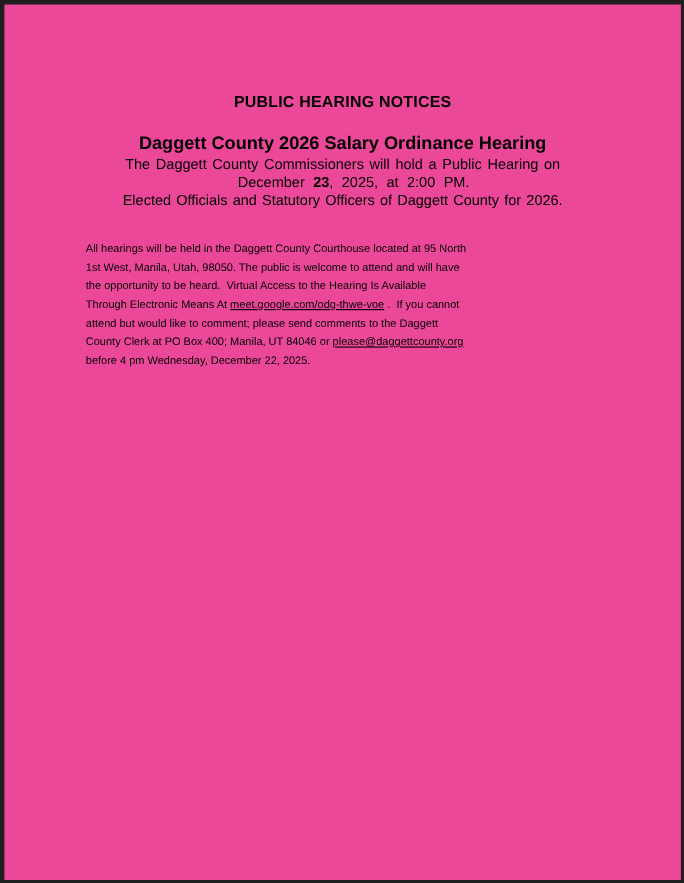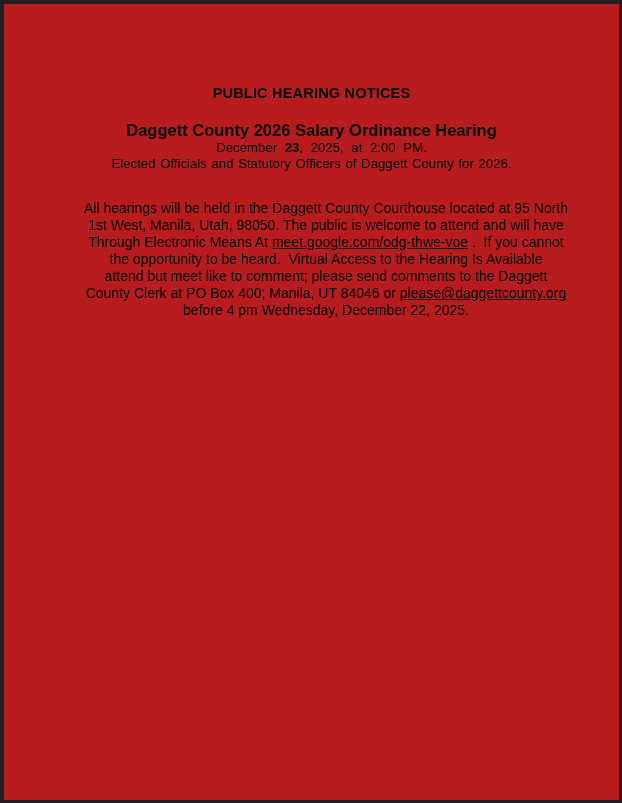--- a/index.html
+++ b/index.html
@@ -1,21 +1,21 @@
 <!DOCTYPE html>
 <html><head>
 <meta charset="utf-8">
 <style>
   html, body { margin: 0; padding: 0; background: #ffffff; }
   .page {
     position: relative;
     width: 622px;
     height: 803px;
     box-sizing: border-box;
-    background: #b91c1c;
+    background: #ec4899;
     border-style: solid;
     border-color: #1f1f1f;
     border-width: 4px 3px 3px 4px;
     font-family: "Liberation Sans", sans-serif;
     color: #000000;
     overflow: hidden;
   }
   .doc-title {
     margin: 81px 0 0 0;
     text-align: center;
@@ -37,50 +37,50 @@
     line-height: 16px;
     white-space: pre-wrap;
   }
   .c1 { margin-top: 2px; word-spacing: 1.5px; }
   .c2 { word-spacing: 4px; padding-left: 20px; }
   .c3 { word-spacing: 3px; }
   .c4 { word-spacing: 1px; }
   .body-para {
     margin: 28px 0 0 74px;
     width: 496px;
-    font-size: 14px;
+    font-size: 10px;
     line-height: 17px;
-    text-align: center;
   }
   .pline { white-space: pre-wrap; }
   .doc-link {
     color: #000000;
     text-decoration: underline;
     cursor: pointer;
   }
   b.date-day { font-weight: bold; }
 </style>
 </head>
 <body>
 
 <div class="page">
 
   <div class="doc-title">PUBLIC HEARING NOTICES</div>
 
   <div class="notice-heading">Daggett County 2026 Salary Ordinance Hearing</div>
 
+  <div class="cline c1">The Daggett County Commissioners will hold a Public Hearing on</div>
 
   <div class="cline c2"><span>December </span><b class="date-day">23</b><span>, 2025, at 2:00 PM.</span></div>
 
 
   <div class="cline c4">Elected Officials and Statutory Officers of Daggett County for 2026.</div>
 
   <div class="body-para">
     <div class="pline">All hearings will be held in the Daggett County Courthouse located at 95 North</div>
     <div class="pline">1st West, Manila, Utah, 98050. The public is welcome to attend and will have</div>
+    <div class="pline">the opportunity to be heard.  Virtual Access to the Hearing Is Available</div>
     <div class="pline"><span>Through Electronic Means At </span><span class="doc-link">meet.google.com/odg-thwe-voe</span><span> .  If you cannot</span></div>
-    <div class="pline">the opportunity to be heard.  Virtual Access to the Hearing Is Available</div>
-    <div class="pline">attend but meet like to comment; please send comments to the Daggett</div>
+    <div class="pline">attend but would like to comment; please send comments to the Daggett</div>
     <div class="pline"><span>County Clerk at PO Box 400; Manila, UT 84046 or </span><span class="doc-link">please@daggettcounty.org</span></div>
     <div class="pline">before 4 pm Wednesday, December 22, 2025.</div>
   </div>
 
 </div>
 
 </body></html>

